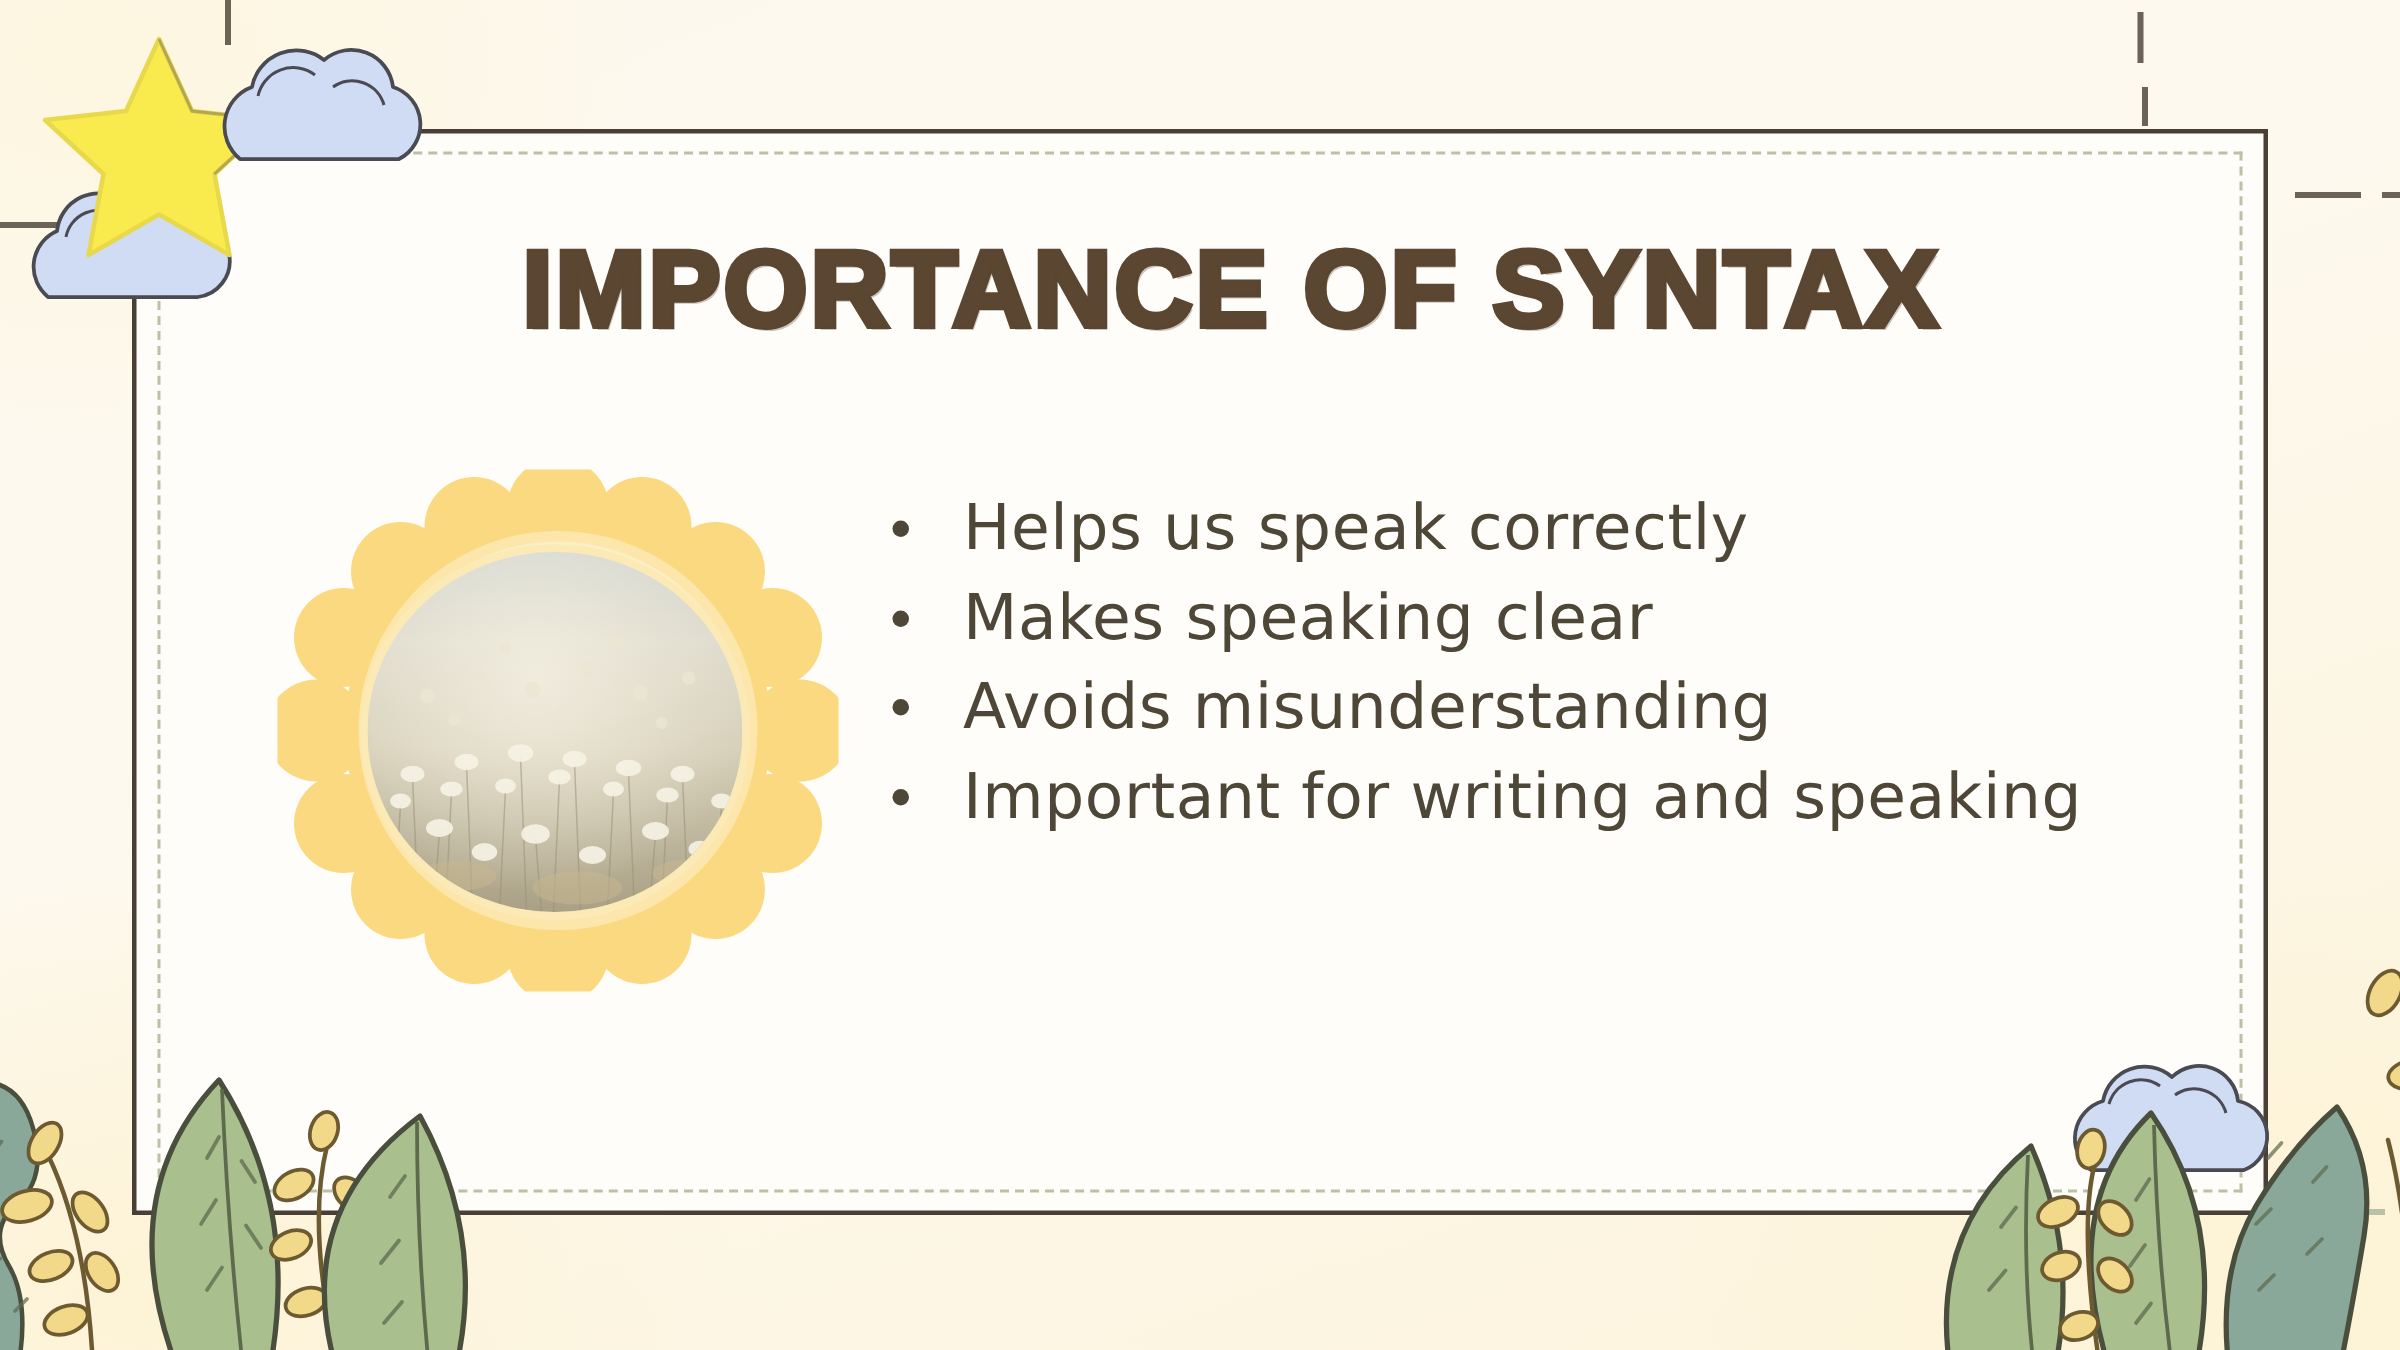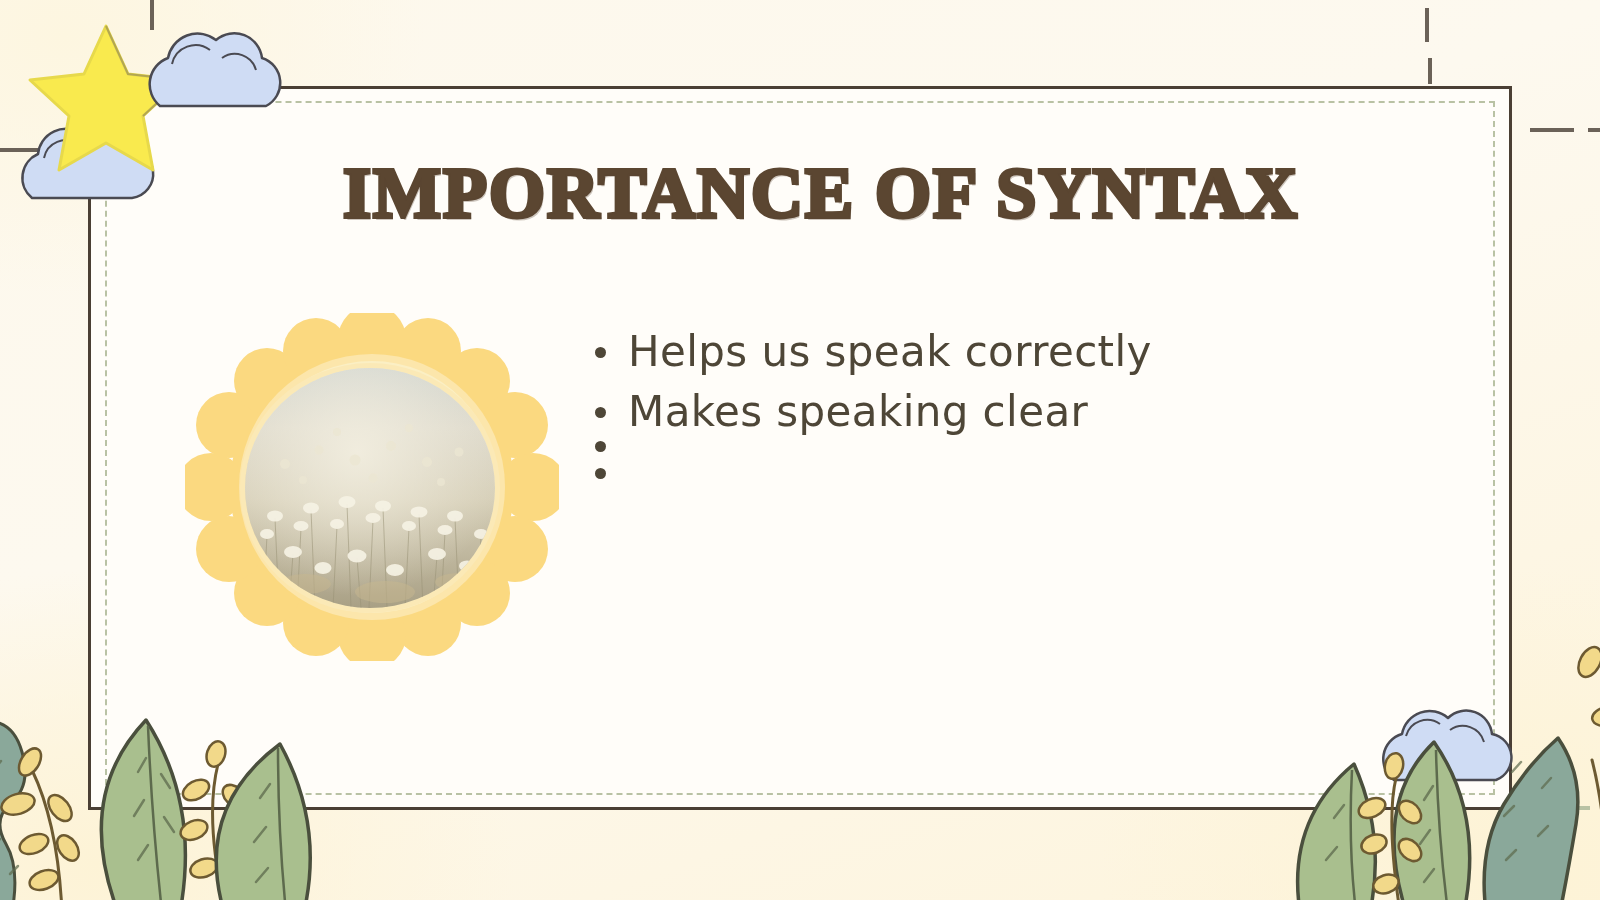--- a/index.html
+++ b/index.html
@@ -44,21 +44,21 @@
   .stray.v{ width:4px; }
   .stray.h{ height:4px; }
   .stray.sage{ background:#b9c2a4; }
   .stray.diag{ width:34px; height:4px; background:#4f463b; }
 
   
   #title{
     position:absolute;
     left:0; right:0; top:152px;
     text-align:center;
-    font-family:Liberation Serif, serif;
+    font-family:Liberation Sans, sans-serif;
     font-weight:bold;
     font-size:72px;
     letter-spacing:2px;
     color:#5b4631;
     text-shadow:2px 3px 0 rgba(90,70,49,.30);
     -webkit-text-stroke:4px #5b4631;
     paint-order:stroke fill;
     white-space:nowrap;
     padding-left:42px;
   }
@@ -82,20 +82,21 @@
     margin-right:22px;
     position:relative; top:-8px;
   }
   .bullet-text{
     font-family:"DejaVu Sans", sans-serif;
     font-size:42px;
     font-weight:400;
     color:#4e4637;
     line-height:1.04;
     letter-spacing:.4px;
+    margin-left:14px;
   }
 
   
   #photo-wrap{
     position:absolute;
     left:185px; top:313px;
     width:374px; height:348px;
   }
   #scallop{
     position:absolute; inset:0;
@@ -245,23 +246,25 @@
     <div class="bullet-row">
       <span class="bullet-dot"></span>
       <span class="bullet-text">Helps us speak correctly</span>
     </div>
     <div class="bullet-row">
       <span class="bullet-dot"></span>
       <span class="bullet-text">Makes speaking clear</span>
     </div>
     <div class="bullet-row">
       <span class="bullet-dot"></span>
+      <span class="bullet-text">Avoids misunderstanding</span>
     </div>
     <div class="bullet-row">
       <span class="bullet-dot"></span>
+      <span class="bullet-text">Important for writing and speaking</span>
     </div>
   </div>
 
   <svg class="deco" id="deco-tl" viewBox="0 0 300 210">
 
     <g>
       <path d="M22 190 a26 26 0 0 1 6 -44 a28 28 0 0 1 44 -20 a26 26 0 0 1 44 16 a24 24 0 0 1 6 48 z" fill="#cfdcf4" stroke="#4a4a52" stroke-width="2.5" stroke-linejoin="round"></path>
       <path d="M34 150 a22 22 0 0 1 34 -14" fill="none" stroke="#4a4a52" stroke-width="2"></path>
     </g>
 

